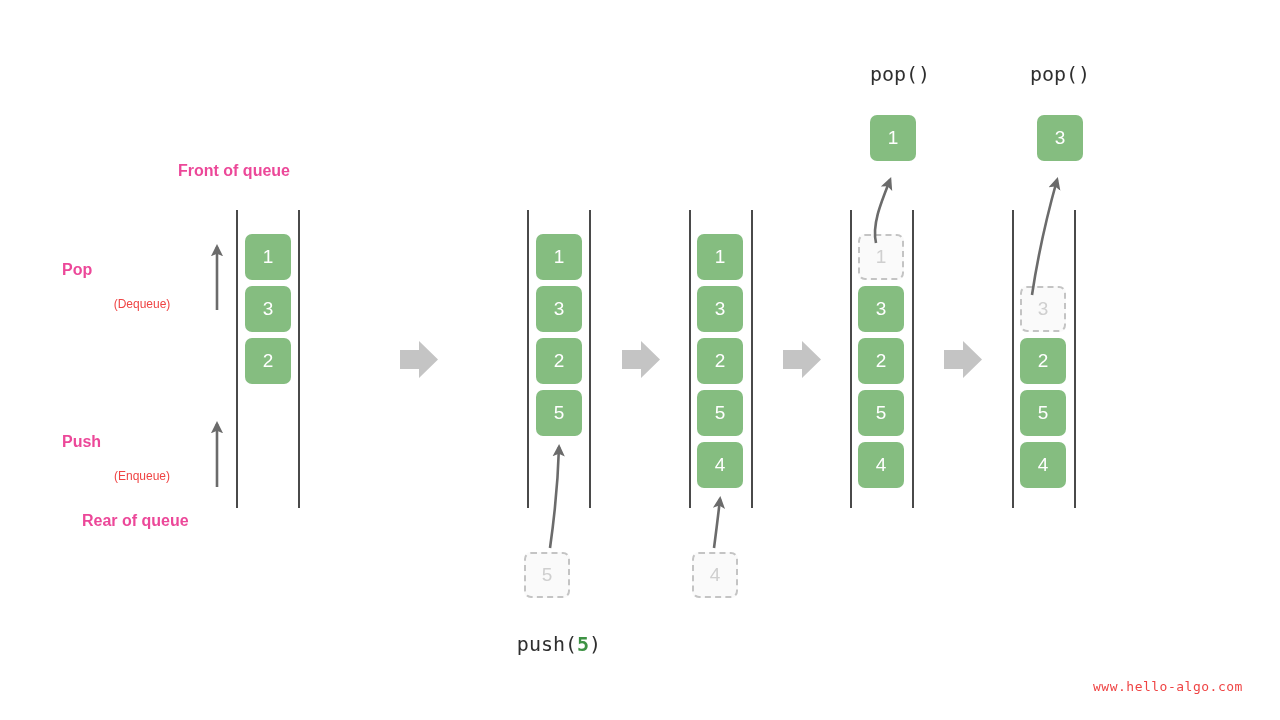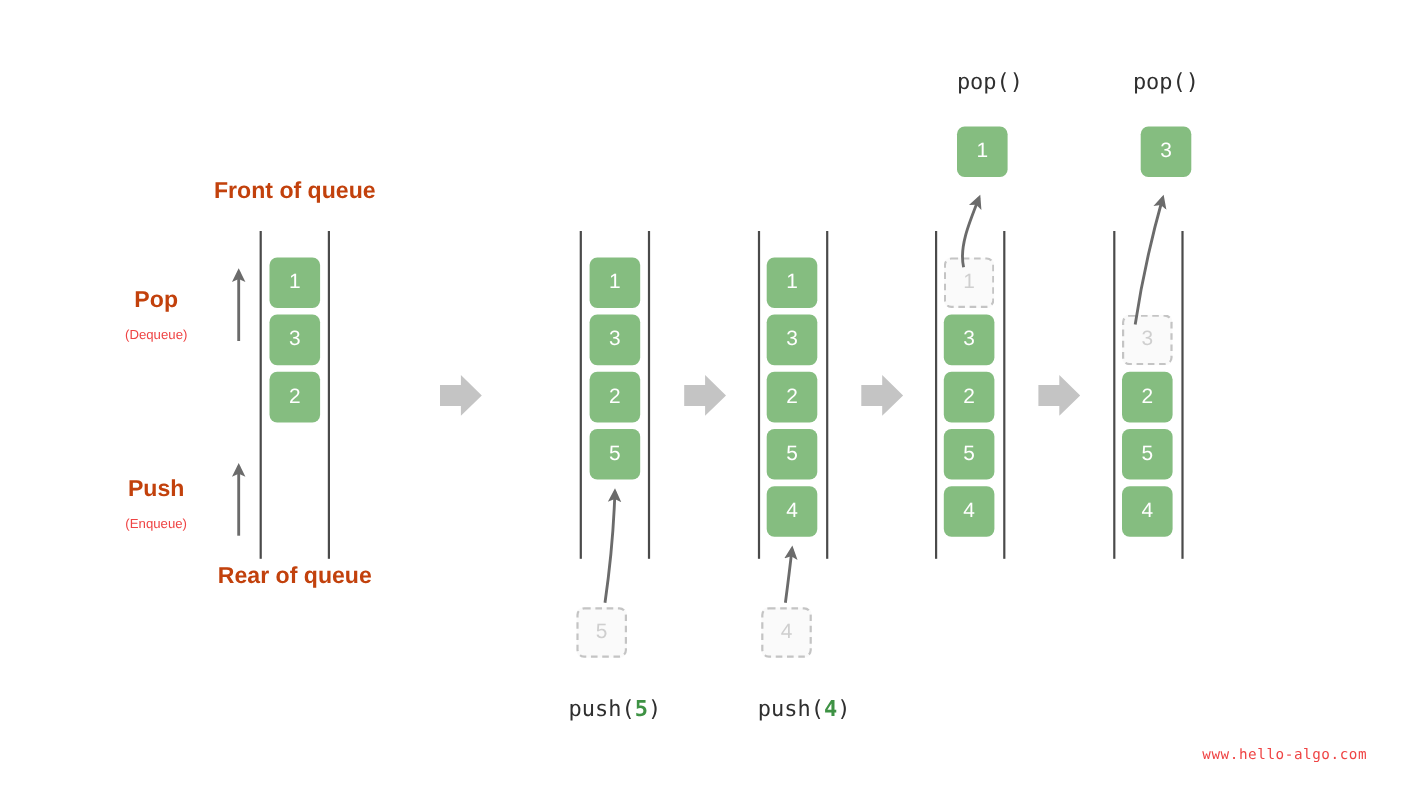--- a/index.html
+++ b/index.html
@@ -11,22 +11,22 @@
   #stage{position:absolute;left:0;top:0;width:1280px;height:720px;}
 
   .abs{position:absolute;}
 
   
   .title-queue{
     font-size:21px;font-weight:bold;color:#3e9244;letter-spacing:0.2px;
     text-align:center;white-space:nowrap;
   }
   .lbl-bold{
-    font-size:21px;font-weight:bold;color:#c2410c;
-    text-align:center;white-space:nowrap;
+    font-size:16px;font-weight:bold;color:#ec4899;
+    text-align:left;white-space:nowrap;
   }
   .lbl-sub{
     font-size:12px;font-weight:normal;color:#ef4444;
     text-align:center;white-space:nowrap;
   }
   .mono{
     font-family:"DejaVu Sans Mono","Liberation Mono",monospace;
     font-size:20px;color:#2f2f2f;white-space:nowrap;text-align:center;
   }
   .mono .num{color:#3e9244;font-weight:bold;}
@@ -71,23 +71,20 @@
   <div class="abs lbl-bold" style="left:62px;top:433px;width:160px;">Push</div>
   <div class="abs lbl-sub" style="left:62px;top:469px;width:160px;">(Enqueue)</div>
 
   <div class="abs watermark" style="left:1093px;top:679px;">www.hello-algo.com</div>
 
   <div class="abs mono" style="left:820px;top:62px;width:160px;">pop()</div>
   <div class="abs mono" style="left:980px;top:62px;width:160px;">pop()</div>
 
   <div class="abs mono" style="left:479px;top:632px;width:160px;">
     <span>push(</span><span class="num">5</span><span>)</span>
-  </div>
-  <div class="abs mono" style="left:651px;top:632px;width:160px;">
-    <span>push(</span><span class="num">4</span><span>)</span>
   </div>
 
   <div class="rail abs" style="left:236px;top:210px;height:298px;"></div>
   <div class="rail abs" style="left:298px;top:210px;height:298px;"></div>
 
   <div class="rail abs" style="left:527px;top:210px;height:298px;"></div>
   <div class="rail abs" style="left:589px;top:210px;height:298px;"></div>
 
   <div class="rail abs" style="left:689px;top:210px;height:298px;"></div>
   <div class="rail abs" style="left:751px;top:210px;height:298px;"></div>

